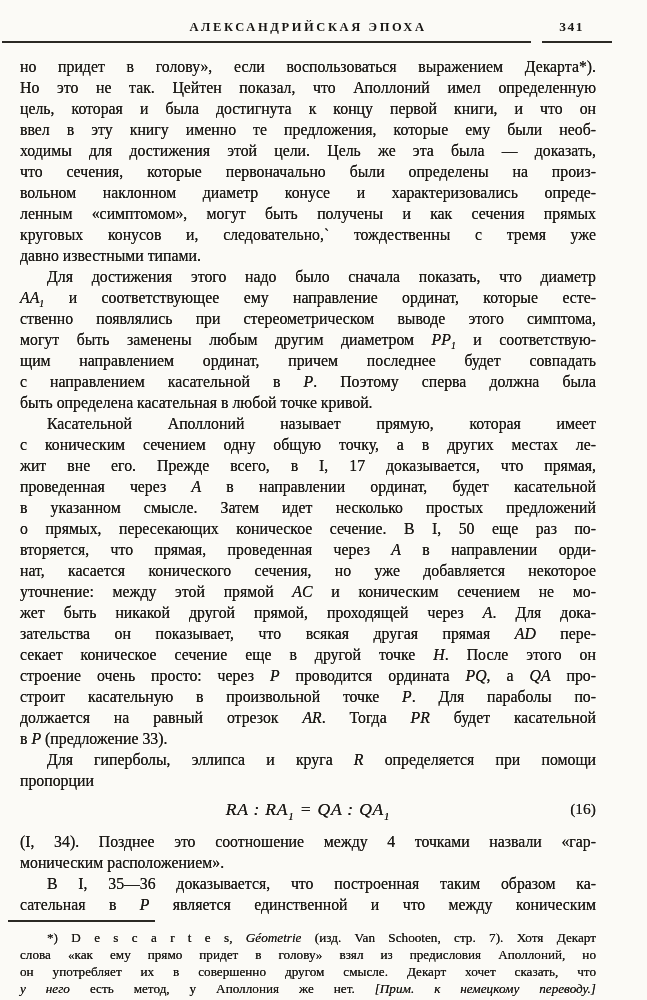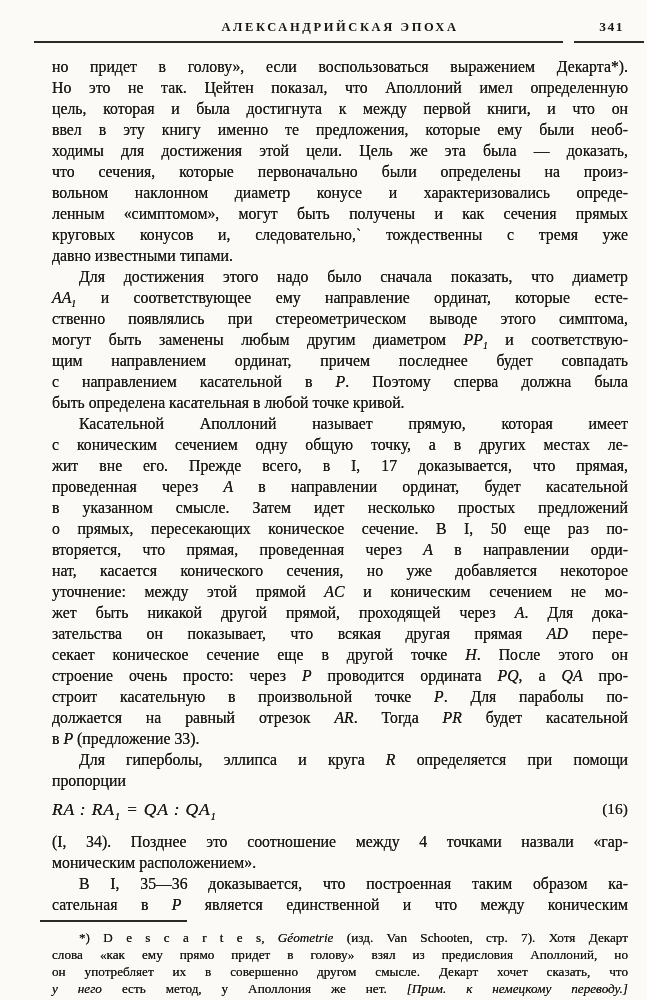--- a/index.html
+++ b/index.html
@@ -1,41 +1,41 @@
 <!DOCTYPE html>
 <html><head>
 <meta charset="utf-8">
 <style>
   html, body { margin: 0; padding: 0; background: #e8e6e1; }
   .page {
     width: 647px;
     height: 1000px;
     background: #fbfaf6;
     box-sizing: border-box;
-    padding: 20px 35px 0 52px;
+    padding: 20px 35px 0 20px;
     font-family: "Liberation Serif", "DejaVu Serif", serif;
     color: #1b1916;
     overflow: hidden;
     position: relative;
   }
   .content { width: 576px; }
 
   
   .running-head { position: relative; height: 17px; }
   .head-title {
     display: block;
     text-align: center;
     font-size: 12.5px;
     font-weight: bold;
     letter-spacing: 2.6px;
     color: #171513;
   }
   .page-number {
     position: absolute;
-    right: 4px;
+    right: 12px;
     top: -1px;
     font-size: 13.5px;
     letter-spacing: 1.5px;
     font-weight: bold;
   }
   .head-rule {
     display: flex;
     gap: 11px;
     margin: 4px -16px 0 -18px;
     align-items: center;
@@ -59,20 +59,21 @@
   .line.indent { text-indent: 27px; }
   sub { font-size: 0.62em; line-height: 0; }
   i { font-style: italic; }
 
   
   .formula-row {
     position: relative;
     margin: 6px 0 10px;
     height: 24px;
     line-height: 24px;
+    text-align: center;
     font-size: 17.5px;
   }
   .formula-body { font-style: italic; letter-spacing: 0.8px; }
   .formula-number {
     position: absolute;
     right: 0;
     top: 0;
     font-size: 15.5px;
     font-style: normal;
     font-family: Liberation Serif, serif;
@@ -105,21 +106,21 @@
     </div>
 
     <div class="head-rule">
       <span class="rule-seg long"></span>
       <span class="rule-seg short"></span>
     </div>
 
     <div class="body-text" id="body-text">
         <div class="line">но придет в голову», если воспользоваться выражением Декарта*).</div>
         <div class="line">Но это не так. Цейтен показал, что Аполлоний имел определенную</div>
-        <div class="line">цель, которая и была достигнута к между первой книги, и что он</div>
+        <div class="line">цель, которая и была достигнута к концу первой книги, и что он</div>
         <div class="line">ввел в эту книгу именно те предложения, которые ему были необ-</div>
         <div class="line">ходимы для достижения этой цели. Цель же эта была — доказать,</div>
         <div class="line">что сечения, которые первоначально были определены на произ-</div>
         <div class="line">вольном наклонном диаметр конусе и характеризовались опреде-</div>
         <div class="line">ленным «симптомом», могут быть получены и как сечения прямых</div>
         <div class="line">круговых конусов и, следовательно,` тождественны с тремя уже</div>
         <div class="line para-end">давно известными  типами.</div>
         <div class="line indent">Для достижения этого надо было сначала показать, что диаметр</div>
         <div class="line"><i>AA<sub>1</sub></i> и соответствующее ему направление ординат, которые есте-</div>
         <div class="line">ственно появлялись при стереометрическом выводе этого симптома,</div>

